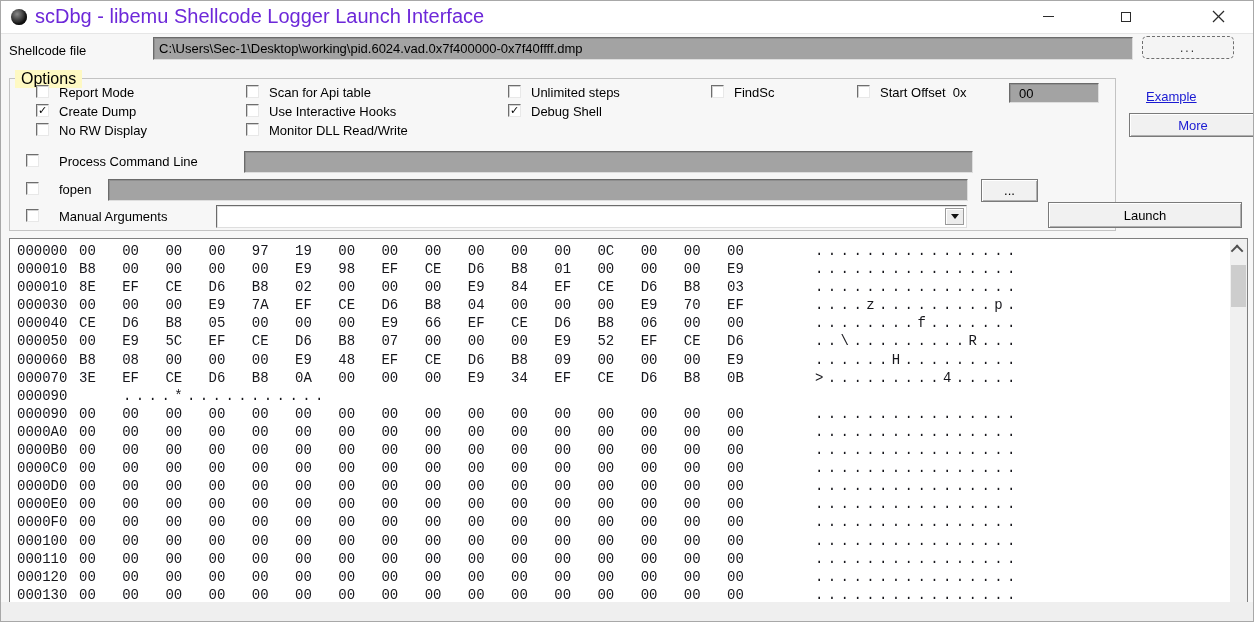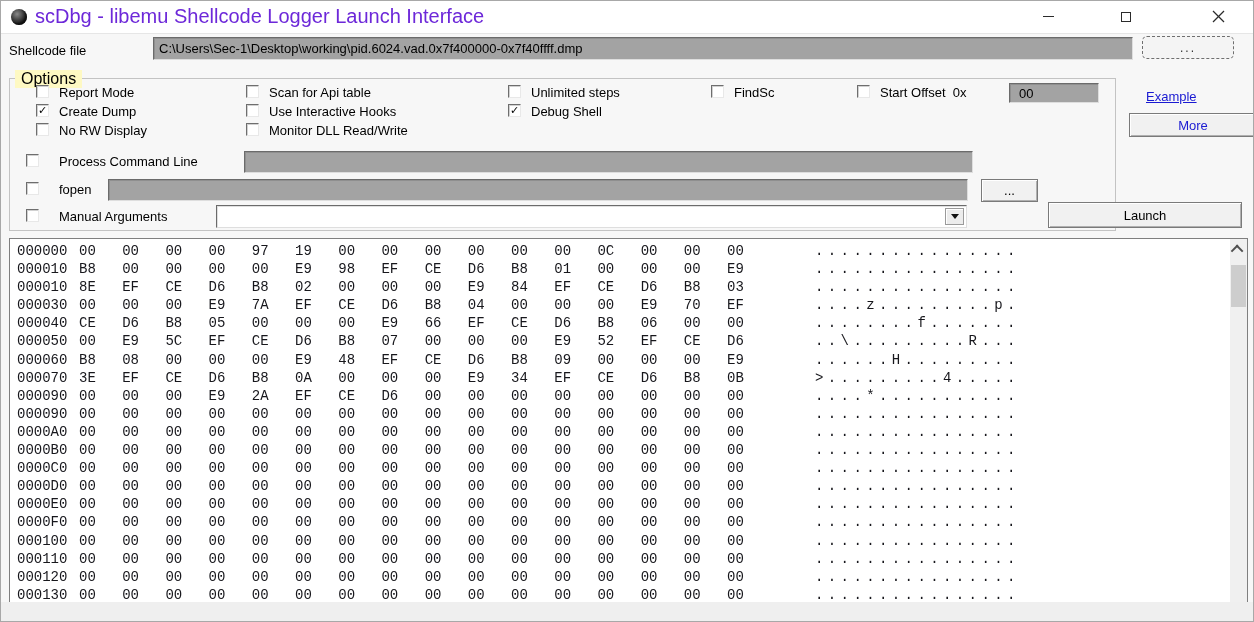--- a/index.html
+++ b/index.html
@@ -174,21 +174,21 @@
   <div class="hexpanel">
     <div class="hexrows">
         <div class="hexrow"><span class="hx-off">000000</span><span class="hx-bytes">00 00 00 00 97 19 00 00 00 00 00 00 0C 00 00 00</span><span class="hx-ascii">................</span></div>
         <div class="hexrow"><span class="hx-off">000010</span><span class="hx-bytes">B8 00 00 00 00 E9 98 EF CE D6 B8 01 00 00 00 E9</span><span class="hx-ascii">................</span></div>
         <div class="hexrow"><span class="hx-off">000010</span><span class="hx-bytes">8E EF CE D6 B8 02 00 00 00 E9 84 EF CE D6 B8 03</span><span class="hx-ascii">................</span></div>
         <div class="hexrow"><span class="hx-off">000030</span><span class="hx-bytes">00 00 00 E9 7A EF CE D6 B8 04 00 00 00 E9 70 EF</span><span class="hx-ascii">....z.........p.</span></div>
         <div class="hexrow"><span class="hx-off">000040</span><span class="hx-bytes">CE D6 B8 05 00 00 00 E9 66 EF CE D6 B8 06 00 00</span><span class="hx-ascii">........f.......</span></div>
         <div class="hexrow"><span class="hx-off">000050</span><span class="hx-bytes">00 E9 5C EF CE D6 B8 07 00 00 00 E9 52 EF CE D6</span><span class="hx-ascii">..\.........R...</span></div>
         <div class="hexrow"><span class="hx-off">000060</span><span class="hx-bytes">B8 08 00 00 00 E9 48 EF CE D6 B8 09 00 00 00 E9</span><span class="hx-ascii">......H.........</span></div>
         <div class="hexrow"><span class="hx-off">000070</span><span class="hx-bytes">3E EF CE D6 B8 0A 00 00 00 E9 34 EF CE D6 B8 0B</span><span class="hx-ascii">&gt;.........4.....</span></div>
-        <div class="hexrow"><span class="hx-off">000090</span><span class="hx-bytes">00 00 00 E9 2A EF CE D6 00 00 00 00 00 00 00 00</span><span class="hx-ascii">....*...........</span></div>
+        <div class="hexrow"><span class="hx-off">000090</span><span class="hx-ascii">....*...........</span></div>
         <div class="hexrow"><span class="hx-off">000090</span><span class="hx-bytes">00 00 00 00 00 00 00 00 00 00 00 00 00 00 00 00</span><span class="hx-ascii">................</span></div>
         <div class="hexrow"><span class="hx-off">0000A0</span><span class="hx-bytes">00 00 00 00 00 00 00 00 00 00 00 00 00 00 00 00</span><span class="hx-ascii">................</span></div>
         <div class="hexrow"><span class="hx-off">0000B0</span><span class="hx-bytes">00 00 00 00 00 00 00 00 00 00 00 00 00 00 00 00</span><span class="hx-ascii">................</span></div>
         <div class="hexrow"><span class="hx-off">0000C0</span><span class="hx-bytes">00 00 00 00 00 00 00 00 00 00 00 00 00 00 00 00</span><span class="hx-ascii">................</span></div>
         <div class="hexrow"><span class="hx-off">0000D0</span><span class="hx-bytes">00 00 00 00 00 00 00 00 00 00 00 00 00 00 00 00</span><span class="hx-ascii">................</span></div>
         <div class="hexrow"><span class="hx-off">0000E0</span><span class="hx-bytes">00 00 00 00 00 00 00 00 00 00 00 00 00 00 00 00</span><span class="hx-ascii">................</span></div>
         <div class="hexrow"><span class="hx-off">0000F0</span><span class="hx-bytes">00 00 00 00 00 00 00 00 00 00 00 00 00 00 00 00</span><span class="hx-ascii">................</span></div>
         <div class="hexrow"><span class="hx-off">000100</span><span class="hx-bytes">00 00 00 00 00 00 00 00 00 00 00 00 00 00 00 00</span><span class="hx-ascii">................</span></div>
         <div class="hexrow"><span class="hx-off">000110</span><span class="hx-bytes">00 00 00 00 00 00 00 00 00 00 00 00 00 00 00 00</span><span class="hx-ascii">................</span></div>
         <div class="hexrow"><span class="hx-off">000120</span><span class="hx-bytes">00 00 00 00 00 00 00 00 00 00 00 00 00 00 00 00</span><span class="hx-ascii">................</span></div>

